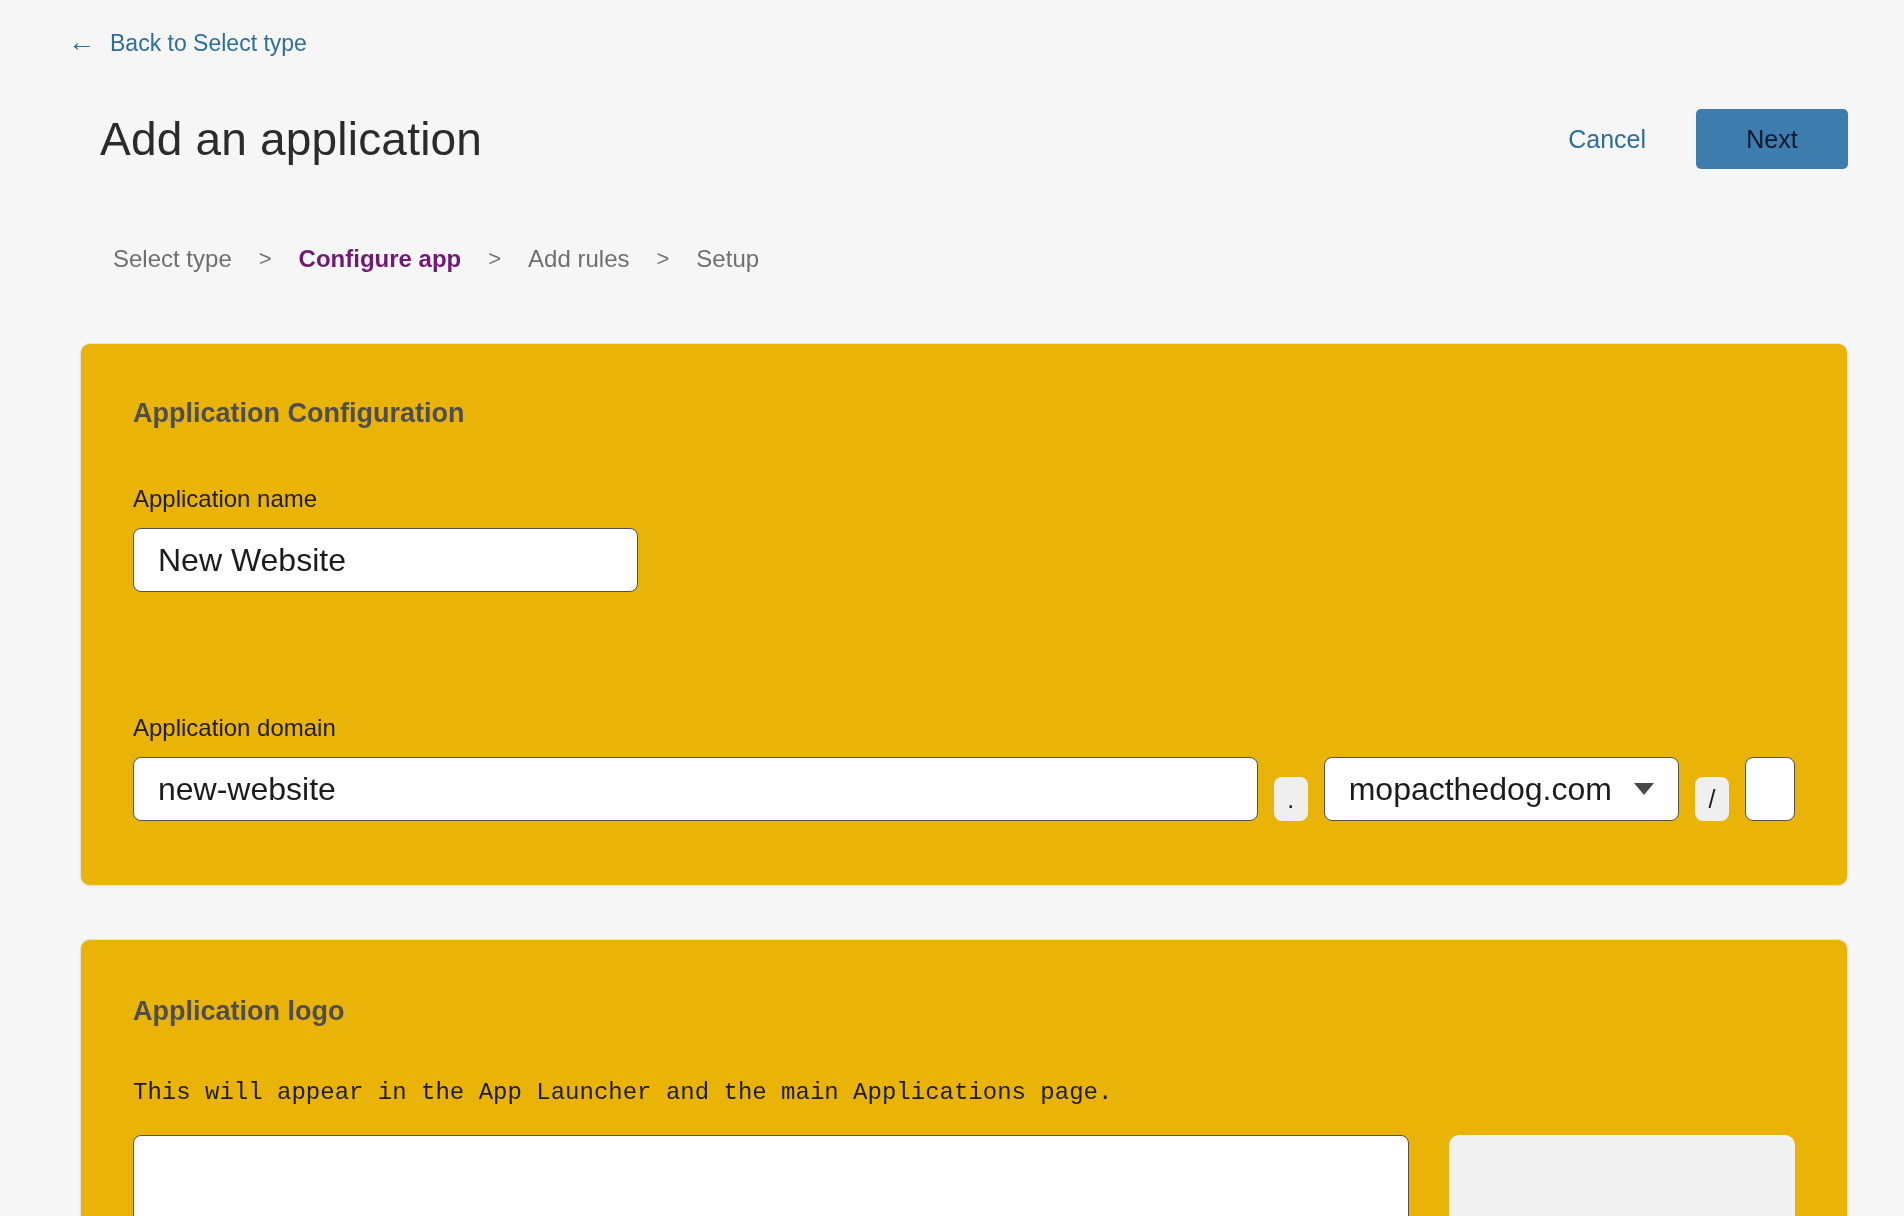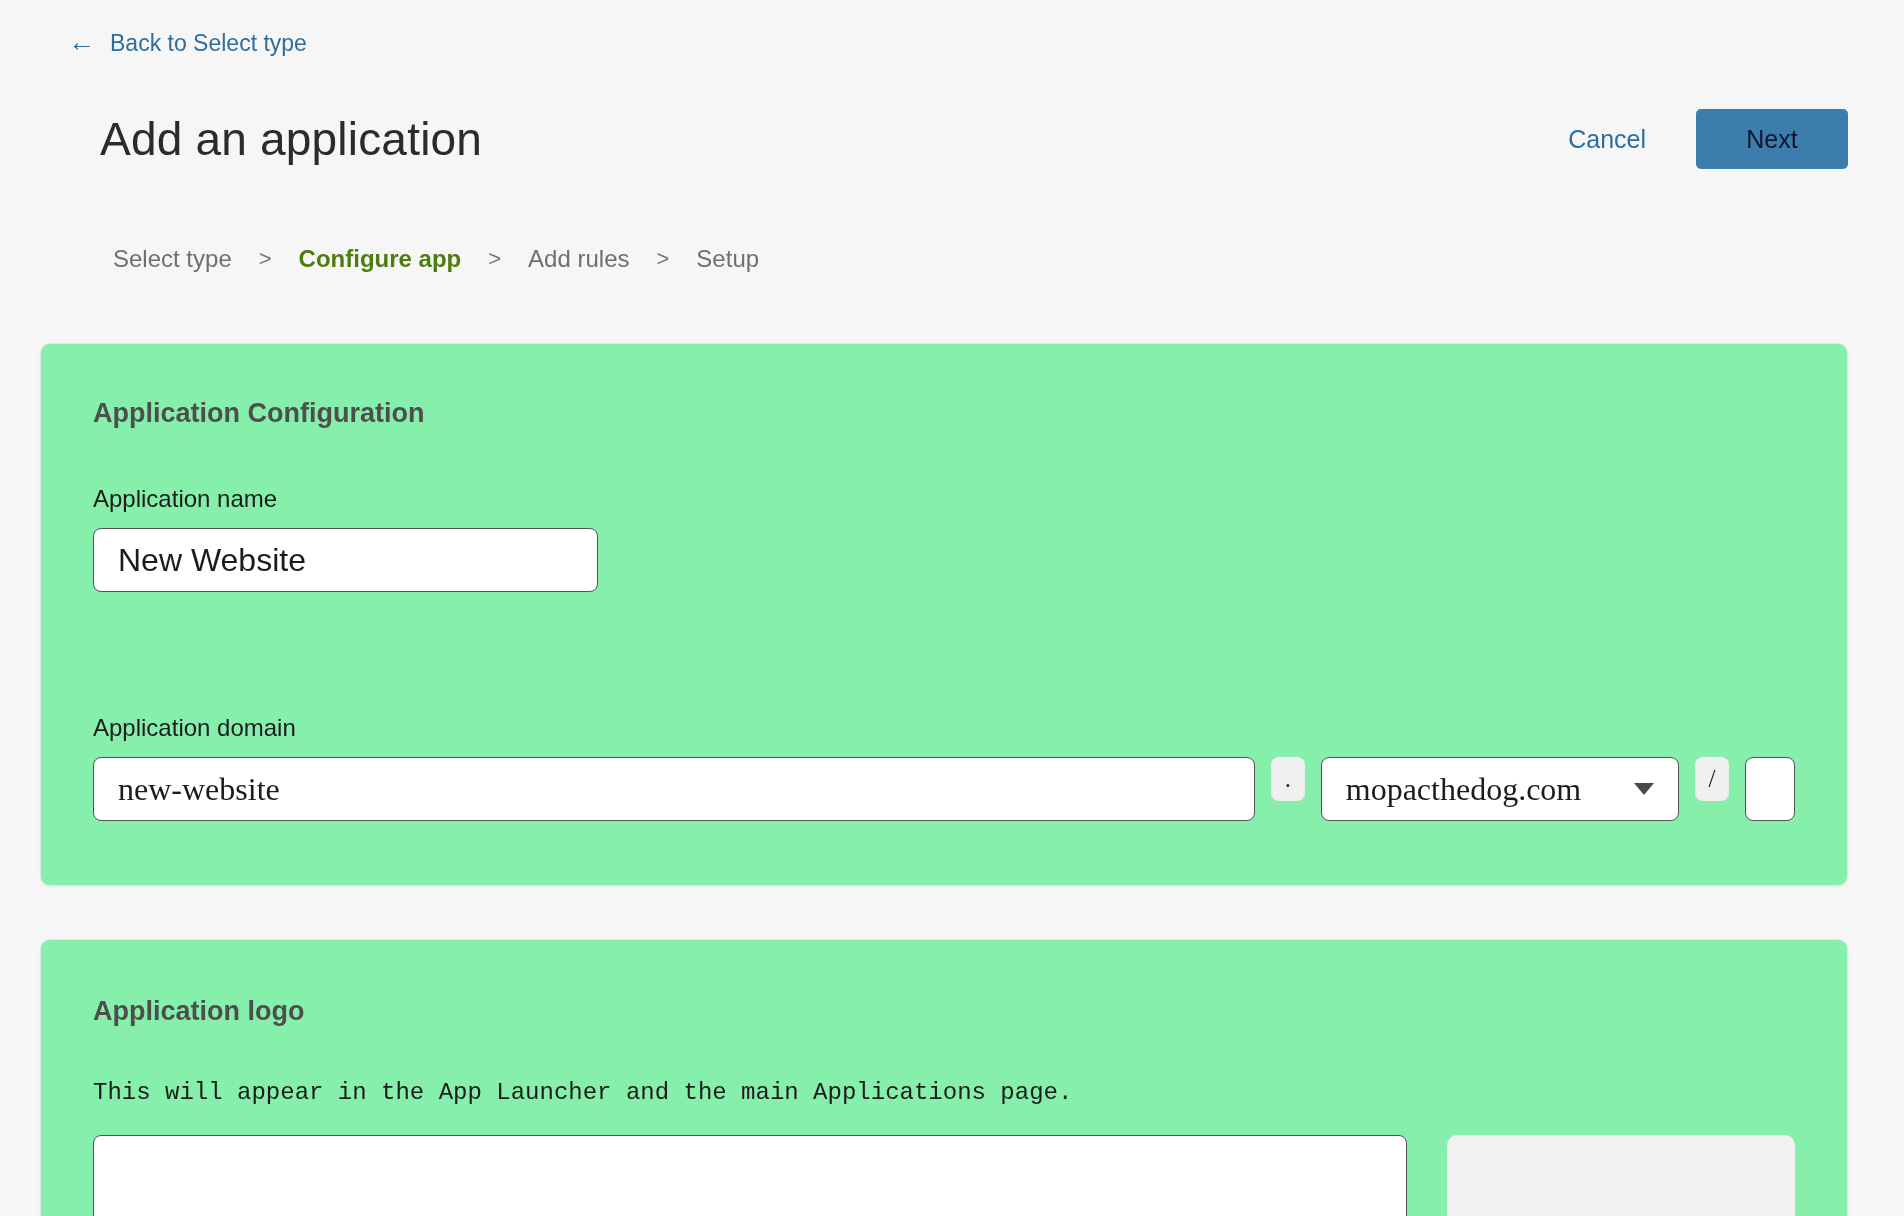--- a/index.html
+++ b/index.html
@@ -28,26 +28,26 @@
   .next-btn {
     background:#3c7dad; color:#0f172a; font-size:25px;
     border:none; border-radius:5px; width:152px; height:60px;
     cursor:pointer; font-family:inherit;
   }
 
   .steps {
     display:flex; align-items:center; gap:27px;
     margin:76px 0 0 113px; font-size:24px; color:#6f6f6f;
   }
-  .step.active { color:#4d7c0f; font-weight:700; }
+  .step.active { color:#701a75; font-weight:700; }
   .step-sep { color:#757575; font-size:22px; }
 
   .card {
-    background:#86efac; border:1px solid #e4e4e5; border-radius:10px;
-    margin-left:40px; margin-right:56px;
+    background:#eab308; border:1px solid #e4e4e5; border-radius:10px;
+    margin-left:80px; margin-right:56px;
     box-shadow:0 1px 3px rgba(0,0,0,0.05);
   }
   .card-config { margin-top:70px; padding:54px 52px 64px 52px; }
   .card-logo { margin-top:53px; padding:56px 52px 0 52px; height:420px; }
 
   .section-heading { font-size:27px; font-weight:700; color:#4e4e4e; }
 
   .form-row { display:flex; gap:30px; margin-top:56px; }
   .field { width:505px; }
   .field-label { font-size:24px; font-weight:400; color:#1c1c1c; margin-bottom:15px; }
@@ -63,21 +63,21 @@
     display:flex; align-items:center; justify-content:space-between;
     cursor:pointer;
   }
   .tri-down {
     width:0; height:0;
     border-left:10px solid transparent; border-right:10px solid transparent;
     border-top:12px solid #4a4a4a;
   }
 
   .domain-label { margin-top:122px; }
-  .domain-row { display:flex; align-items:flex-start; margin-top:0;font-family:Liberation Serif, serif; }
+  .domain-row { display:flex; align-items:flex-end; margin-top:0; }
   .subdomain-input { width:505px; }
   .domain-select { width:508px; }
   .sep-badge {
     background:#efefef; border-radius:8px;
     width:34px; height:44px; flex:0 0 34px;
     display:flex; align-items:center; justify-content:center;
     font-size:25px; color:#1c1c1c; margin:0 16px;
   }
   .path-input { flex:1; }
 

